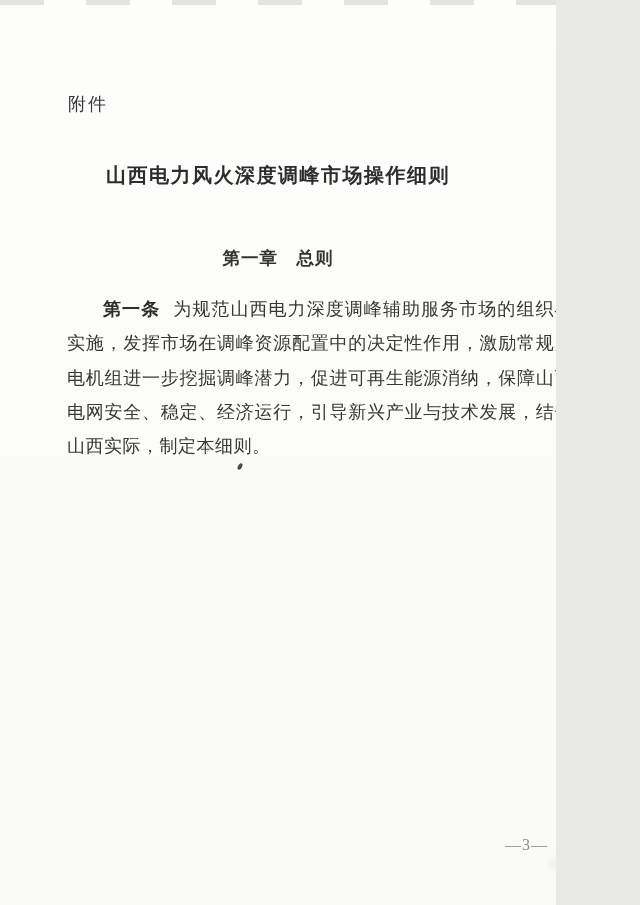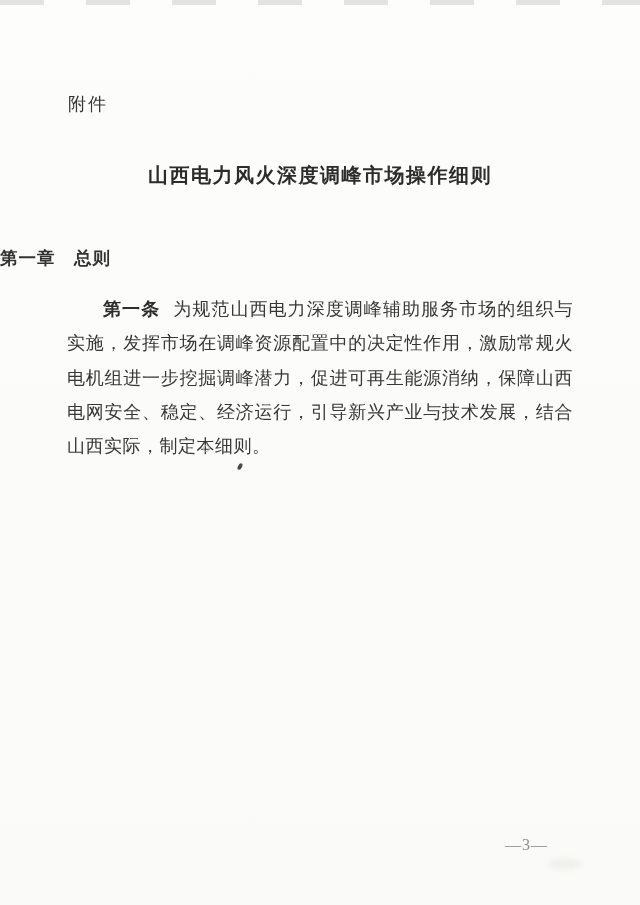--- a/index.html
+++ b/index.html
@@ -7,21 +7,21 @@
     padding: 0;
   }
   body {
     width: 640px;
     height: 905px;
     overflow: hidden;
     background: #e9e9e7;
   }
   .paper {
     position: relative;
-    width: 640px;
+    width: 556px;
     height: 905px;
     background: linear-gradient(180deg, #fdfdfc 0%, #fbfbf9 55%, #fafaf8 100%);
     font-family: "Liberation Serif", "DejaVu Serif", serif;
     color: #30302e;
     overflow: hidden;
   }
   
   .edge-dashes {
     position: absolute;
     top: 0; left: 0; right: 0;
@@ -47,21 +47,21 @@
     font-family: Liberation Mono, monospace;
     font-weight: bold;
     font-size: 20px;
     letter-spacing: 1.5px;
     color: #2c2c2c;
   }
   .chapter-heading {
     position: absolute;
     left: 0; right: 0;
     top: 246px;
-    text-align: left;
+    text-align: center;
     font-family: "Liberation Sans", "DejaVu Sans", sans-serif;
     font-weight: bold;
     font-size: 17.5px;
     letter-spacing: 1px;
     color: #333332;
   }
   .body-text {
     position: absolute;
     left: 67px;
     top: 292px;

